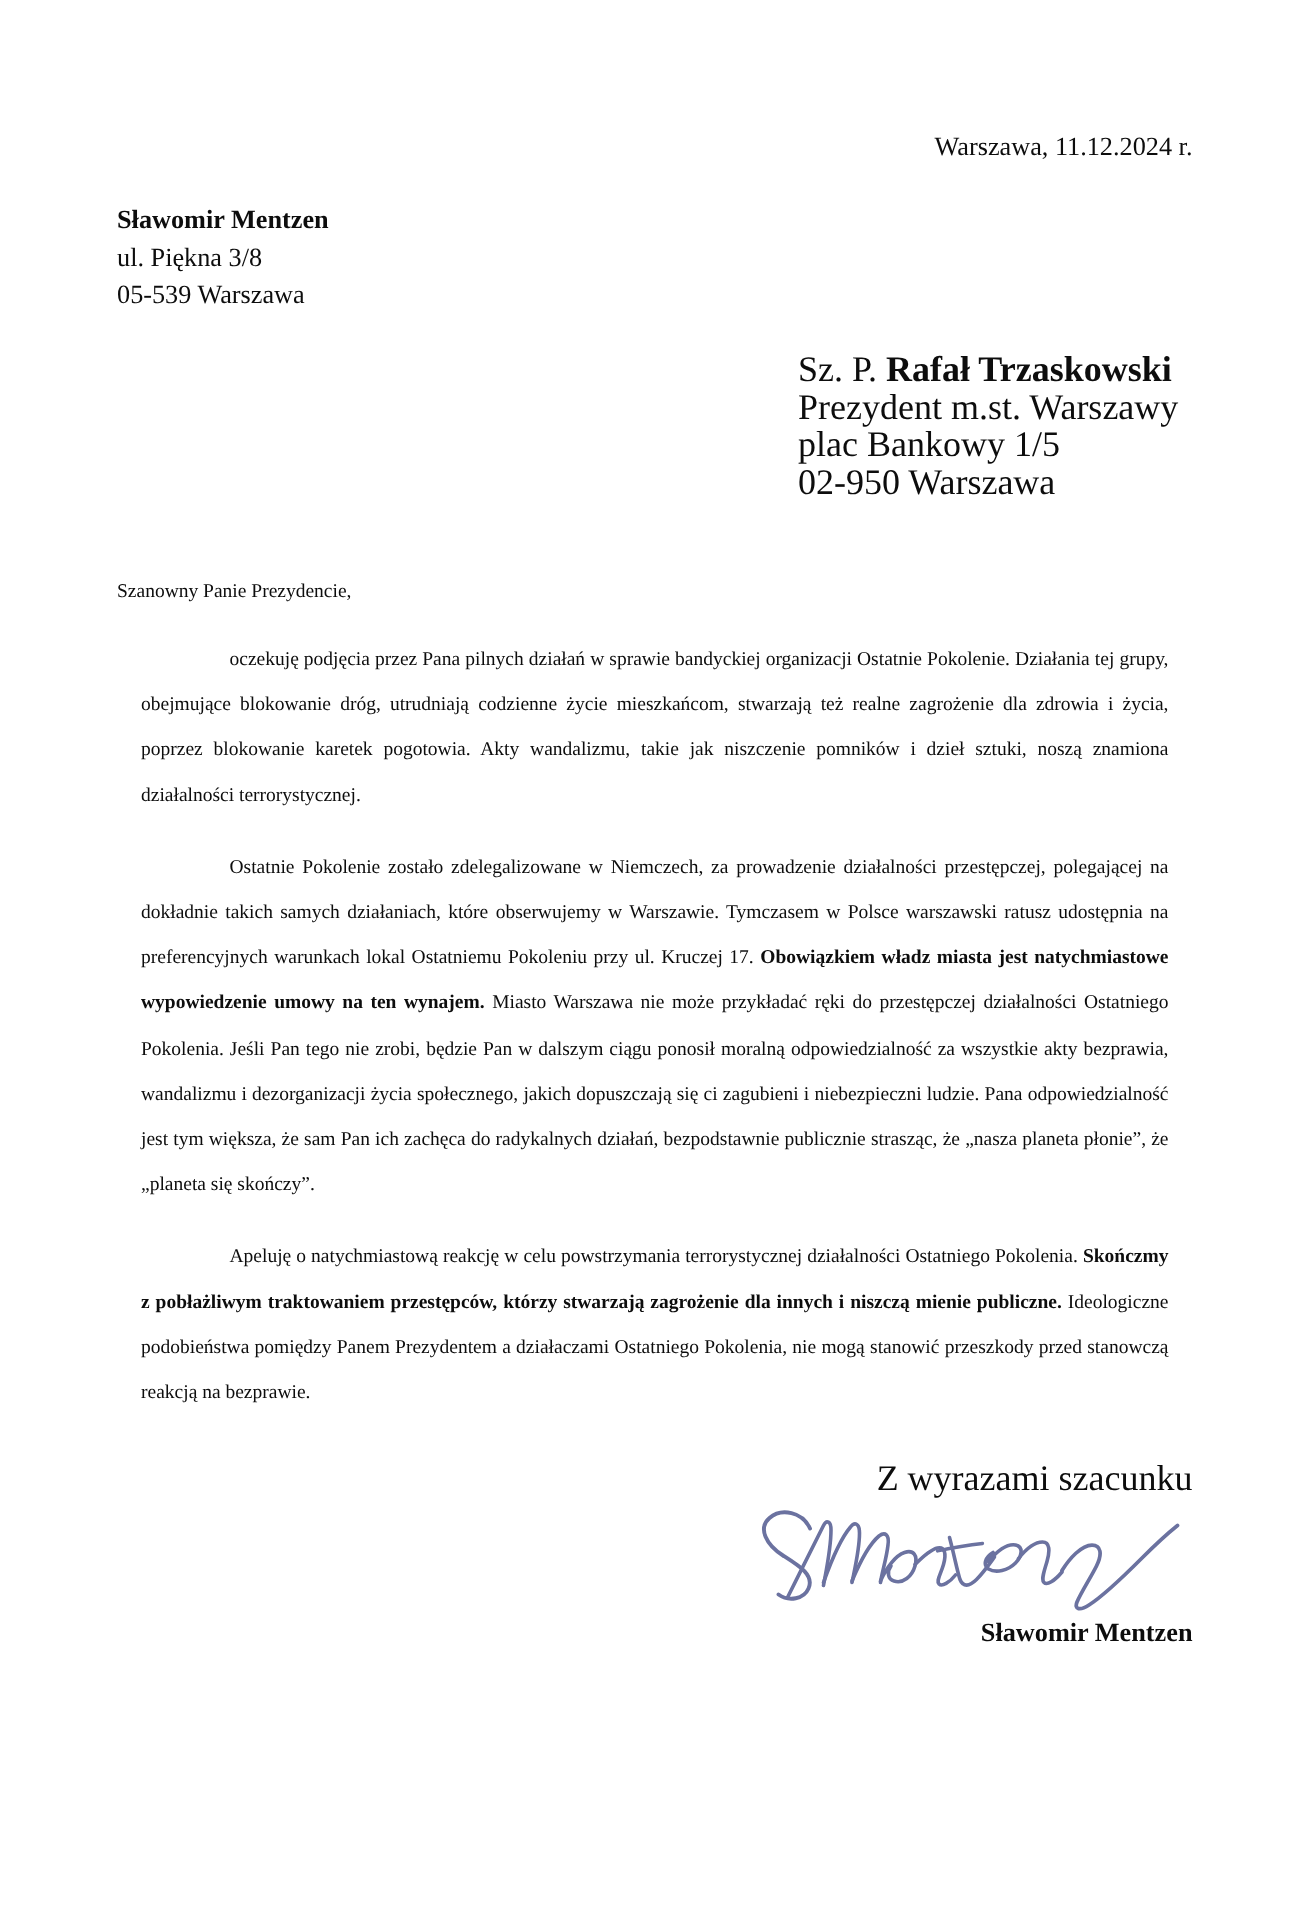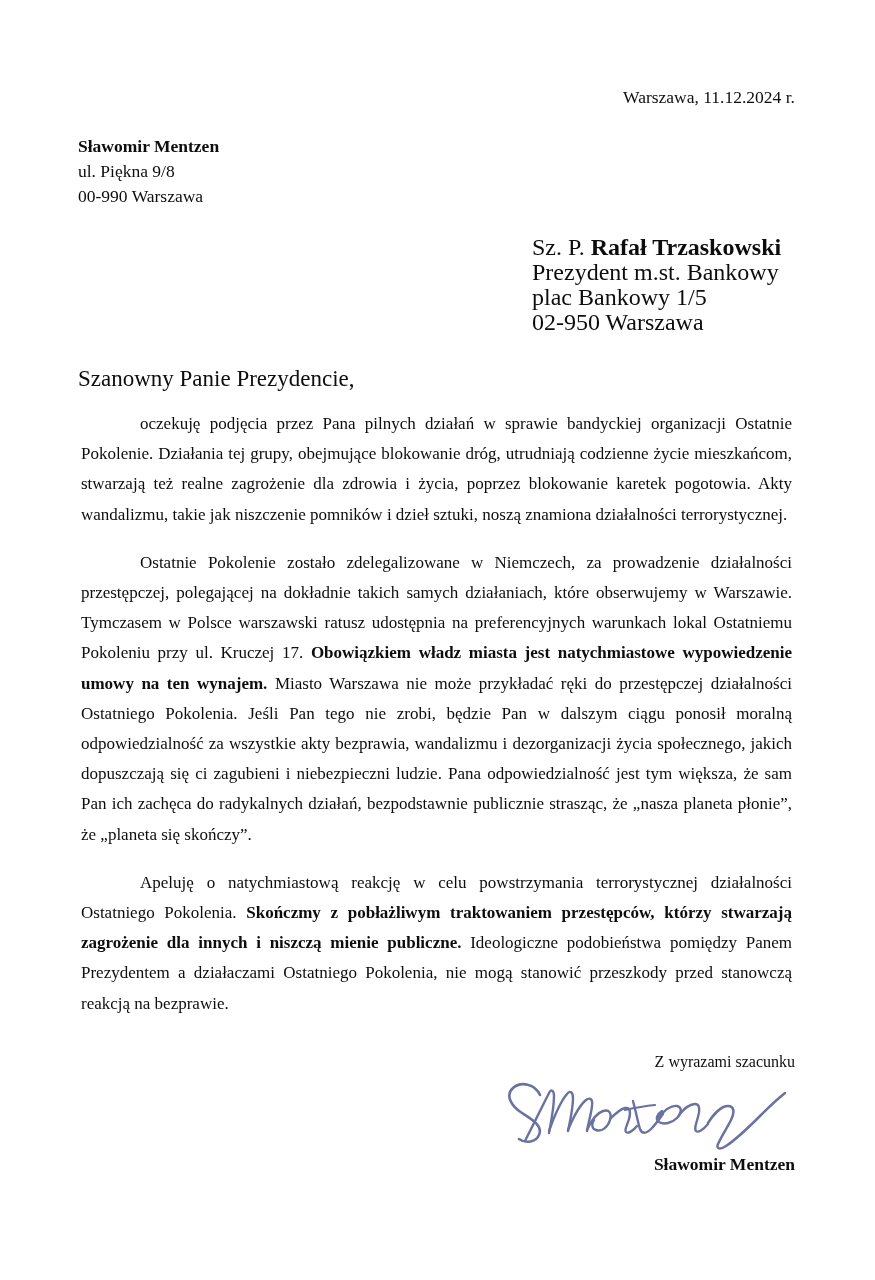--- a/index.html
+++ b/index.html
@@ -48,44 +48,44 @@
     margin-left: 454px;
     font-size: 24px;
     line-height: 25px;
   }
   .recipient-name-bold {
     font-weight: bold;
   }
 
   
   .salutation {
-    margin-top: 31px;
-    font-size: 23px;
+    margin-top: 46px;
+    font-size: 13px;
     line-height: 25px;
   }
 
   
   .body-par {
-    margin: 3px;
+    margin: 16px;
     margin-top: 18px;
-    font-size: 17px;
+    font-size: 13px;
     line-height: 30.2px;
     text-align: justify;
     text-indent: 59px;
     hyphens: none;
   }
   .body-par b {
     font-weight: bold;
   }
 
   
   .closing {
     margin-top: 32px;
     text-align: right;
-    font-size: 16px;
+    font-size: 24px;
     line-height: 22px;
   }
   .signature-wrap {
     position: relative;
     height: 78px;
     text-align: right;
   }
   .signature-svg {
     display: block;
     margin-left: auto;
@@ -103,27 +103,27 @@
 </head>
 <body>
 
 <div class="page">
   <div class="content">
 
     <div class="date-line">Warszawa, 11.12.2024 r.</div>
 
     <div class="sender-block">
       <div class="sender-name">Sławomir Mentzen</div>
-      <div>ul. Piękna 9/8</div>
-      <div>00-990 Warszawa</div>
+      <div>ul. Piękna 3/8</div>
+      <div>05-539 Warszawa</div>
     </div>
 
     <div class="recipient-block">
       <div><span>Sz. P. </span><span class="recipient-name-bold">Rafał Trzaskowski</span></div>
-      <div>Prezydent m.st. Bankowy</div>
+      <div>Prezydent m.st. Warszawy</div>
       <div>plac Bankowy 1/5</div>
       <div>02-950 Warszawa</div>
     </div>
 
     <div class="salutation">Szanowny Panie Prezydencie,</div>
 
     <p class="body-par">oczekuję podjęcia przez Pana pilnych działań w sprawie bandyckiej organizacji Ostatnie Pokolenie. Działania tej grupy, obejmujące blokowanie dróg, utrudniają codzienne życie mieszkańcom, stwarzają też realne zagrożenie dla zdrowia i życia, poprzez blokowanie karetek pogotowia. Akty wandalizmu, takie jak niszczenie pomników i dzieł sztuki, noszą znamiona działalności terrorystycznej.</p>
 
     <p class="body-par"><span>Ostatnie Pokolenie zostało zdelegalizowane w Niemczech, za prowadzenie działalności przestępczej, polegającej na dokładnie takich samych działaniach, które obserwujemy w Warszawie. Tymczasem w Polsce warszawski ratusz udostępnia na preferencyjnych warunkach lokal Ostatniemu Pokoleniu przy ul. Kruczej 17. </span><b>Obowiązkiem władz miasta jest natychmiastowe wypowiedzenie umowy na ten wynajem.</b><span> Miasto Warszawa nie może przykładać ręki do przestępczej działalności Ostatniego Pokolenia. Jeśli Pan tego nie zrobi, będzie Pan w dalszym ciągu ponosił moralną odpowiedzialność za wszystkie akty bezprawia, wandalizmu i dezorganizacji życia społecznego, jakich dopuszczają się ci zagubieni i niebezpieczni ludzie. Pana odpowiedzialność jest tym większa, że sam Pan ich zachęca do radykalnych działań, bezpodstawnie publicznie strasząc, że „nasza planeta płonie”, że „planeta się skończy”.</span></p>
 

